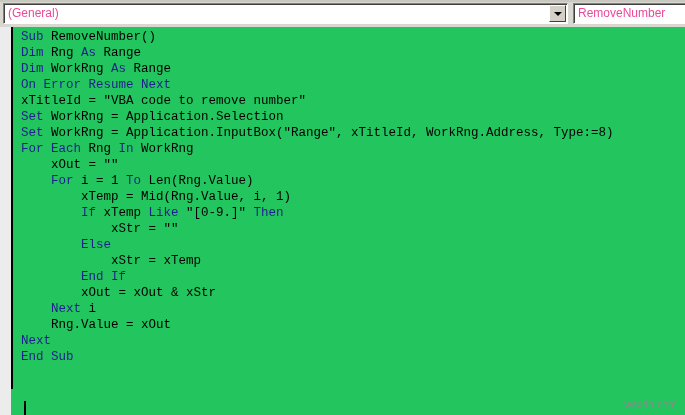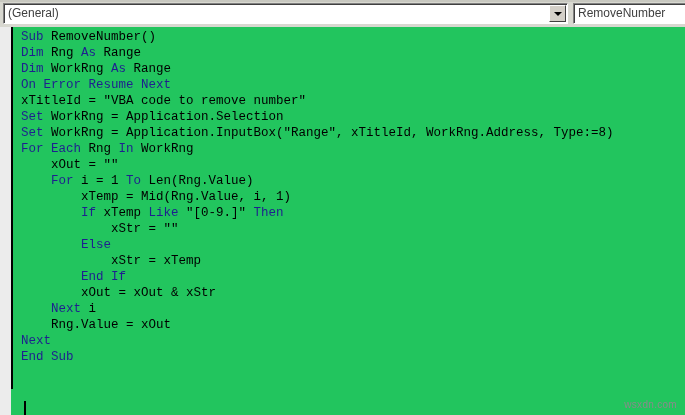--- a/index.html
+++ b/index.html
@@ -47,21 +47,21 @@
     box-shadow: inset 1px 1px 0 #404040;
     display: flex;
     align-items: center;
   }
   .combo-proc { left: 3px; width: 565px; }
   .combo-decl { left: 573px; width: 160px; }
 
   .combo-text {
     font-family: "Liberation Sans", sans-serif;
     font-size: 12px;
-    color: #404040;
+    color: #ec4899;
     padding-left: 4px;
     white-space: nowrap;
     overflow: hidden;
     flex: 1 1 auto;
     line-height: 19px;
   }
 
   .combo-arrow-btn {
     width: 17px;
     height: 17px;

